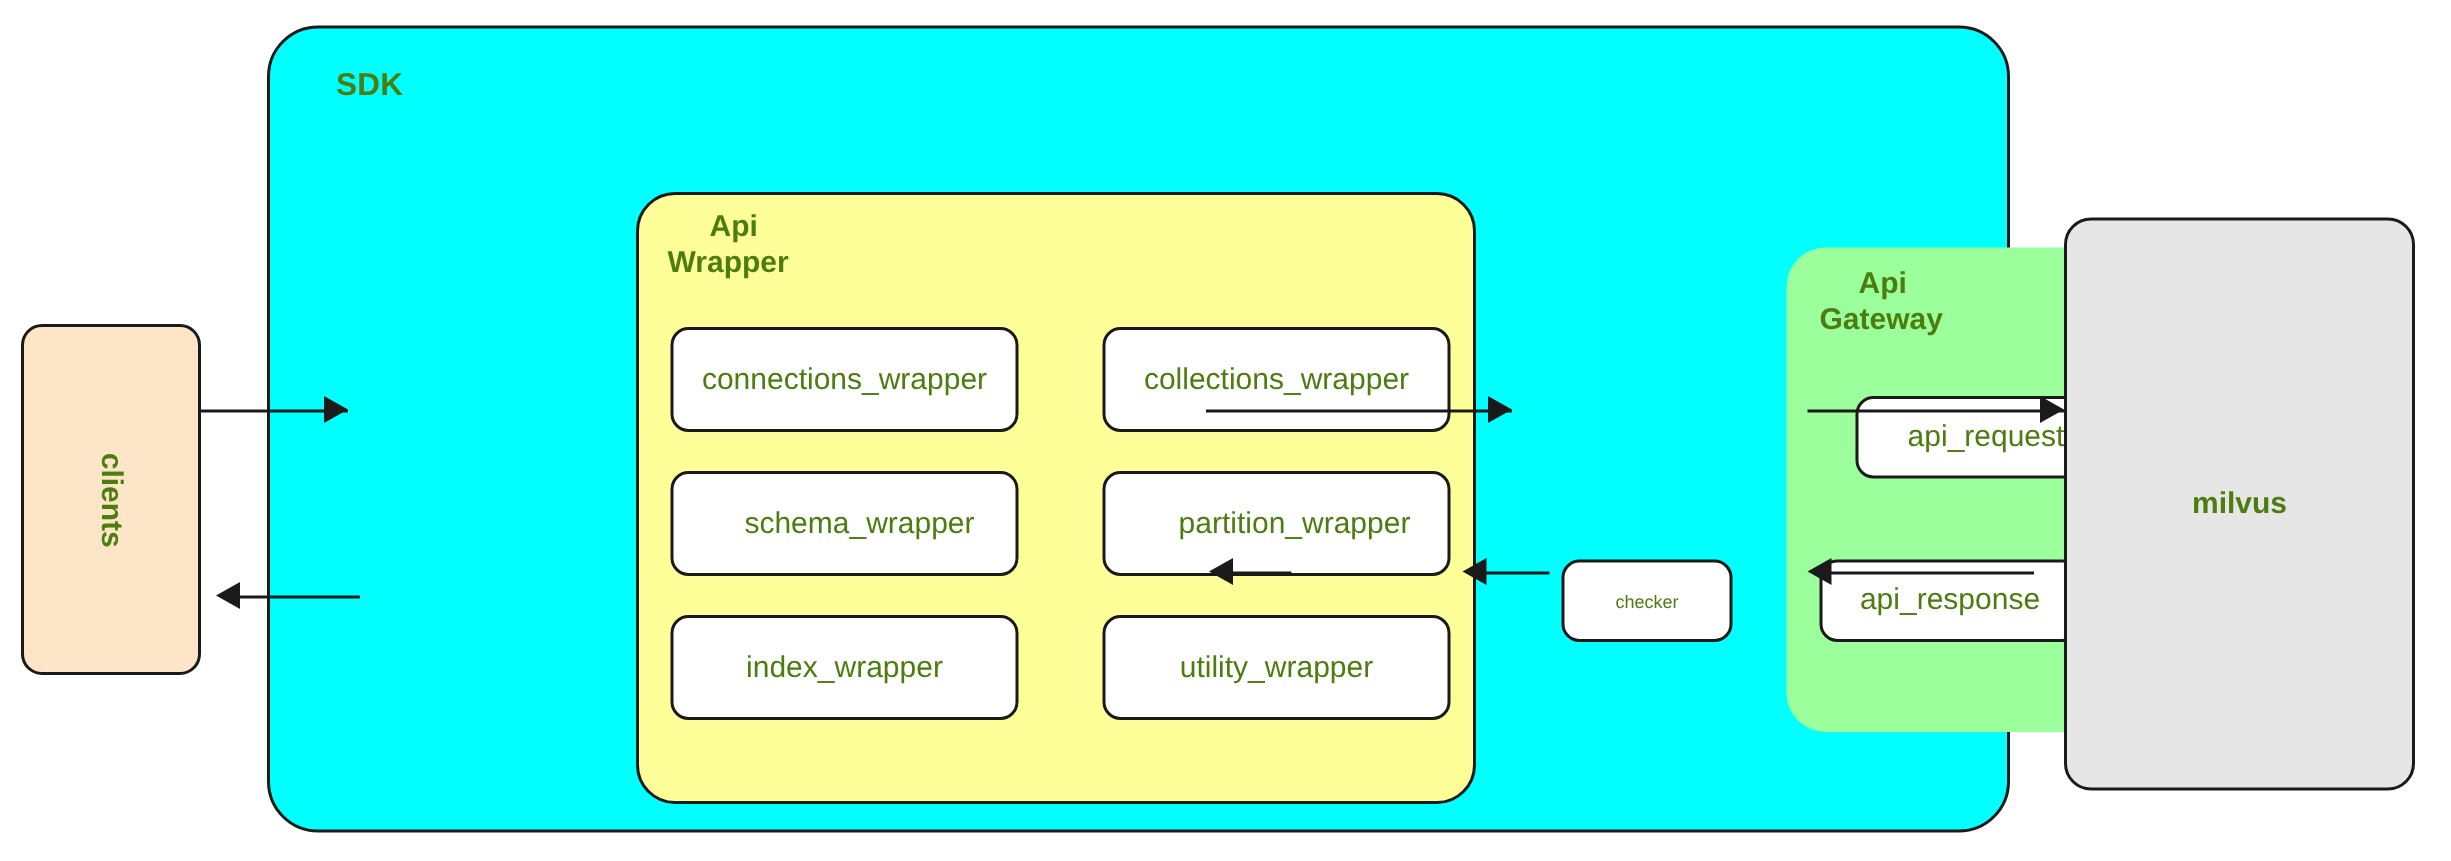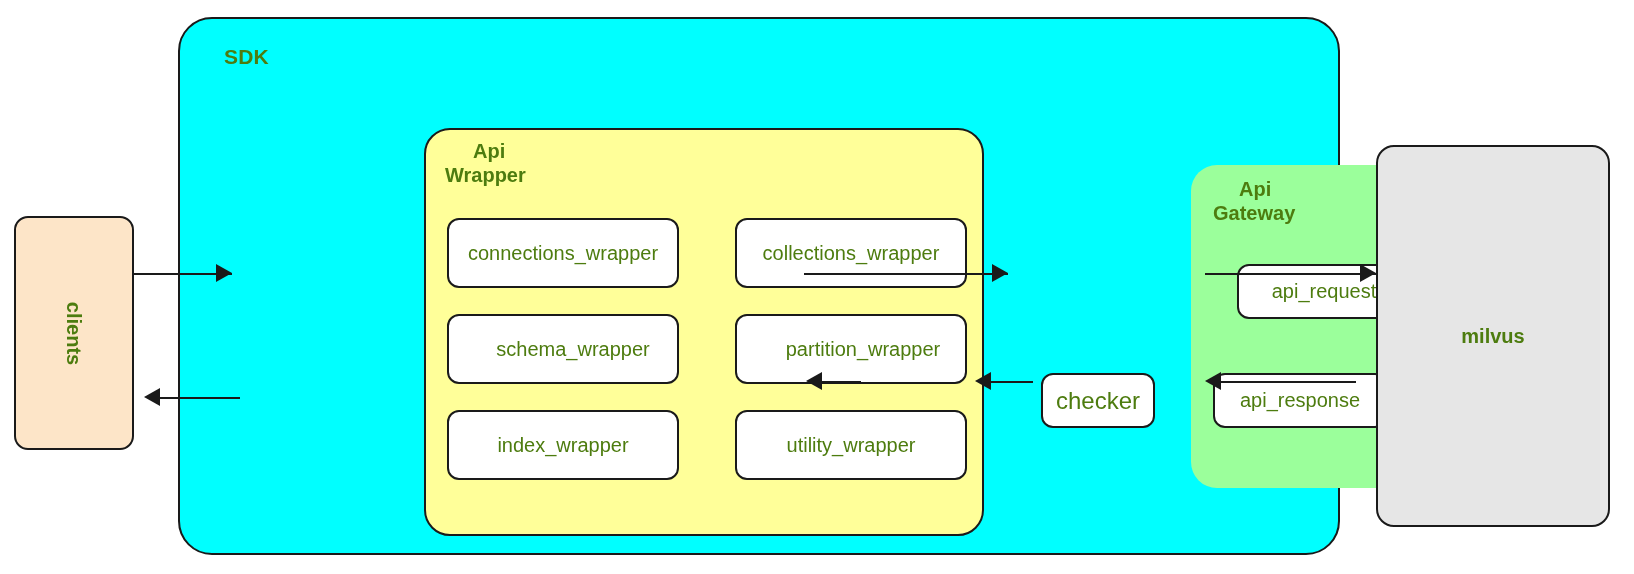--- a/index.html
+++ b/index.html
@@ -117,21 +117,21 @@
   }
 
   
   #checker-box {
     left: 861px;
     top: 354px;
     width: 114px;
     height: 55px;
     background: #ffffff;
     border-radius: 12px;
-    font-size: 24px;
+    font-size: 12px;
   }
 
   
   #clients-box {
     left: 14px;
     top: 216px;
     width: 120px;
     height: 234px;
     background: #fde5c8;
     border-radius: 14px;

